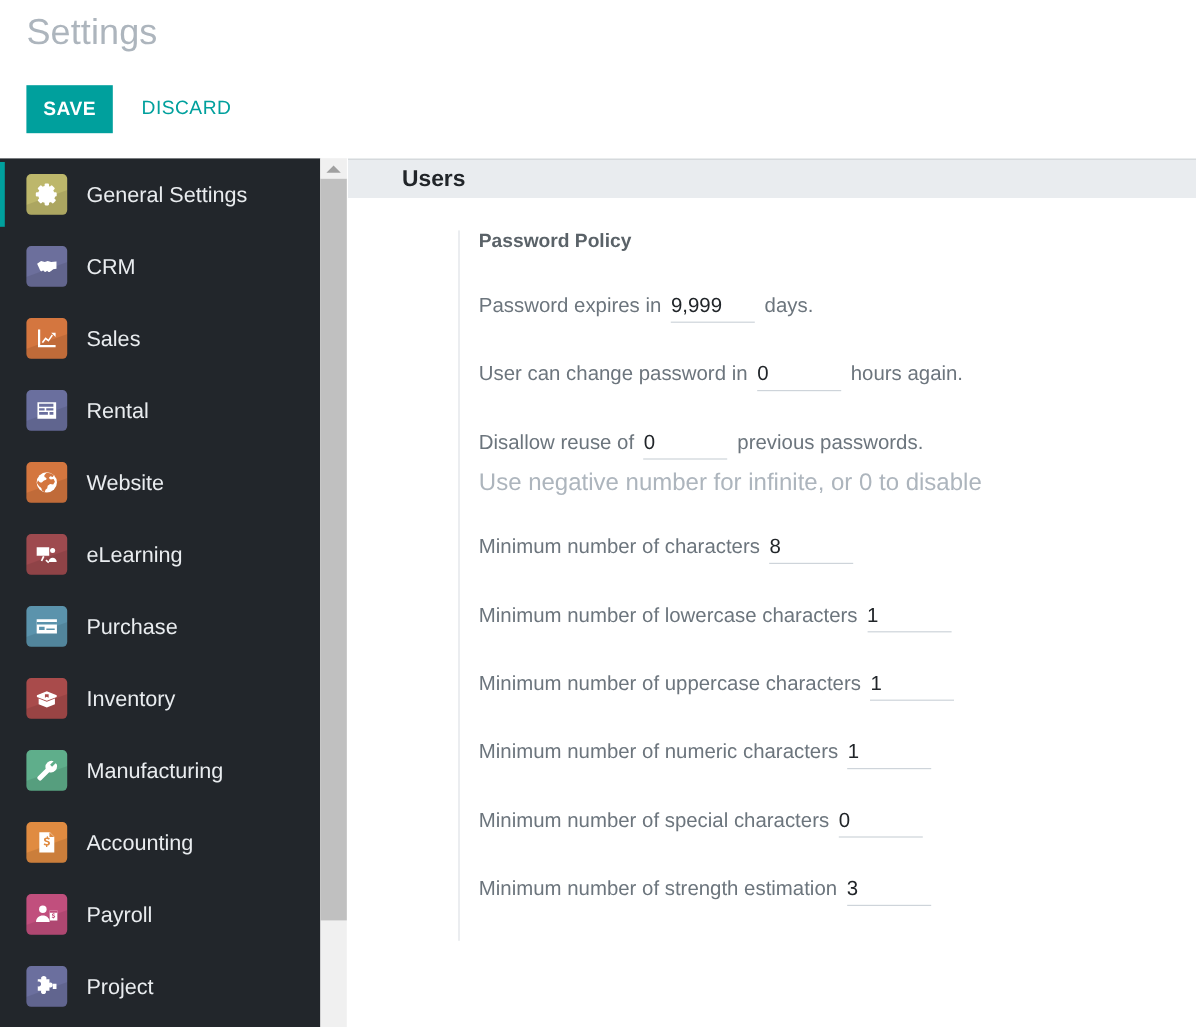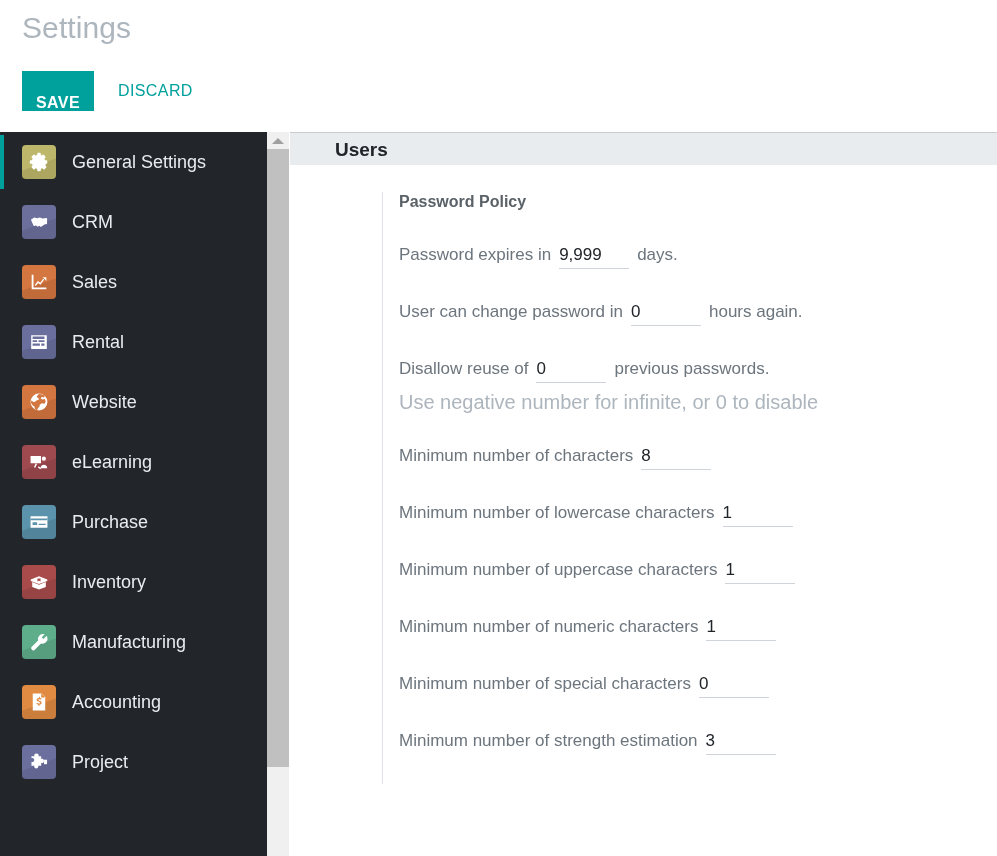--- a/index.html
+++ b/index.html
@@ -43,21 +43,21 @@
     align-items: center;
   }
   .btn-save {
     background: #00a09d;
     color: #ffffff;
     border: none;
     font-family: "Liberation Sans", sans-serif;
     font-size: 16px;
     font-weight: 700;
     letter-spacing: 0.4px;
-    padding: 12px 14px;
+    padding: 1px 14px;
     height: 40px;
     line-height: 40px;
     cursor: pointer;
     border-radius: 0;
   }
   .btn-discard {
     background: transparent;
     color: #00a09d;
     border: none;
     font-family: "Liberation Sans", sans-serif;
@@ -360,20 +360,32 @@
         <span class="app-icon" style="background: rgb(224, 139, 65);">
           <svg width="22" height="22" viewBox="0 0 24 24" fill="white">
             <path d="M5.2 2.8h9.6l4 4v14.4H5.2z"></path>
             <path d="M14.4 2.8l4.4 4.4h-4.4z" fill="#e08b41"></path>
             <path d="M12 7.6c-1.5 0-2.6.8-2.6 2 0 1.2 1 1.7 2.4 2.1 1 .3 1.4.5 1.4 1 0 .5-.5.8-1.3.8-.9 0-1.6-.4-2-.8l-.8 1.2c.5.5 1.3.9 2.2 1v1.2h1.2v-1.2c1.5-.2 2.4-1 2.4-2.2 0-1.3-1.1-1.8-2.5-2.2-1-.3-1.3-.5-1.3-.9 0-.4.4-.7 1.1-.7.7 0 1.4.3 1.8.6l.8-1.2c-.5-.4-1.1-.6-1.8-.7V6.4H12z" fill="#e08b41"></path>
           </svg>
         </span>
         <span class="sidebar-label">Accounting</span>
       </div>
       <div class="sidebar-item">
+        <span class="app-icon" style="background: rgb(193, 79, 125);">
+          <svg width="22" height="22" viewBox="0 0 24 24" fill="white">
+            <circle cx="8.4" cy="7.4" r="3.4"></circle>
+            <path d="M2.2 18.8c0-3.4 2.8-5.8 6.2-5.8s6.2 2.4 6.2 5.8z"></path>
+            <path d="M14.6 8.4h7v9.2h-7z"></path>
+            <path d="M14.6 8.4h7v2h-7z" fill="#c14f7d"></path>
+            <path d="M18.1 11.2c-.8 0-1.4.5-1.4 1.1 0 .7.6 1 1.3 1.2.5.2.7.3.7.5 0 .3-.3.4-.7.4-.5 0-.9-.2-1.1-.4l-.4.7c.3.3.7.5 1.2.5v.6h.6v-.6c.8-.1 1.3-.6 1.3-1.2 0-.7-.6-1-1.3-1.2-.5-.2-.7-.3-.7-.5s.2-.4.6-.4.7.2 1 .3l.4-.7c-.3-.2-.6-.3-1-.4v-.6h-.5z" fill="#c14f7d"></path>
+          </svg>
+        </span>
+        <span class="sidebar-label">Payroll</span>
+      </div>
+      <div class="sidebar-item">
         <span class="app-icon" style="background: rgb(107, 111, 158);">
           <svg width="22" height="22" viewBox="0 0 24 24" fill="white">
             <path d="M9.4 2.6c1.3 0 2.3.9 2.3 2 0 .4-.1.7-.3 1h3v3.2c.3-.2.6-.3 1-.3 1.1 0 2 1 2 2.3s-.9 2.3-2 2.3c-.4 0-.7-.1-1-.3v3.2H11c.2.3.3.6.3 1 0 1.1-1 2-2.3 2s-2.3-.9-2.3-2c0-.4.1-.7.3-1H3.8v-4.2c.3.2.6.3 1 .3 1.1 0 2-1 2-2.3s-.9-2.3-2-2.3c-.4 0-.7.1-1 .3V5.6h3.3c-.2-.3-.3-.6-.3-1 0-1.1 1-2 2.3-2z"></path>
             <path d="M17.4 9.6h3.4v4.8h-3.4z"></path>
           </svg>
         </span>
         <span class="sidebar-label">Project</span>
       </div>
     </div>
 </div>

